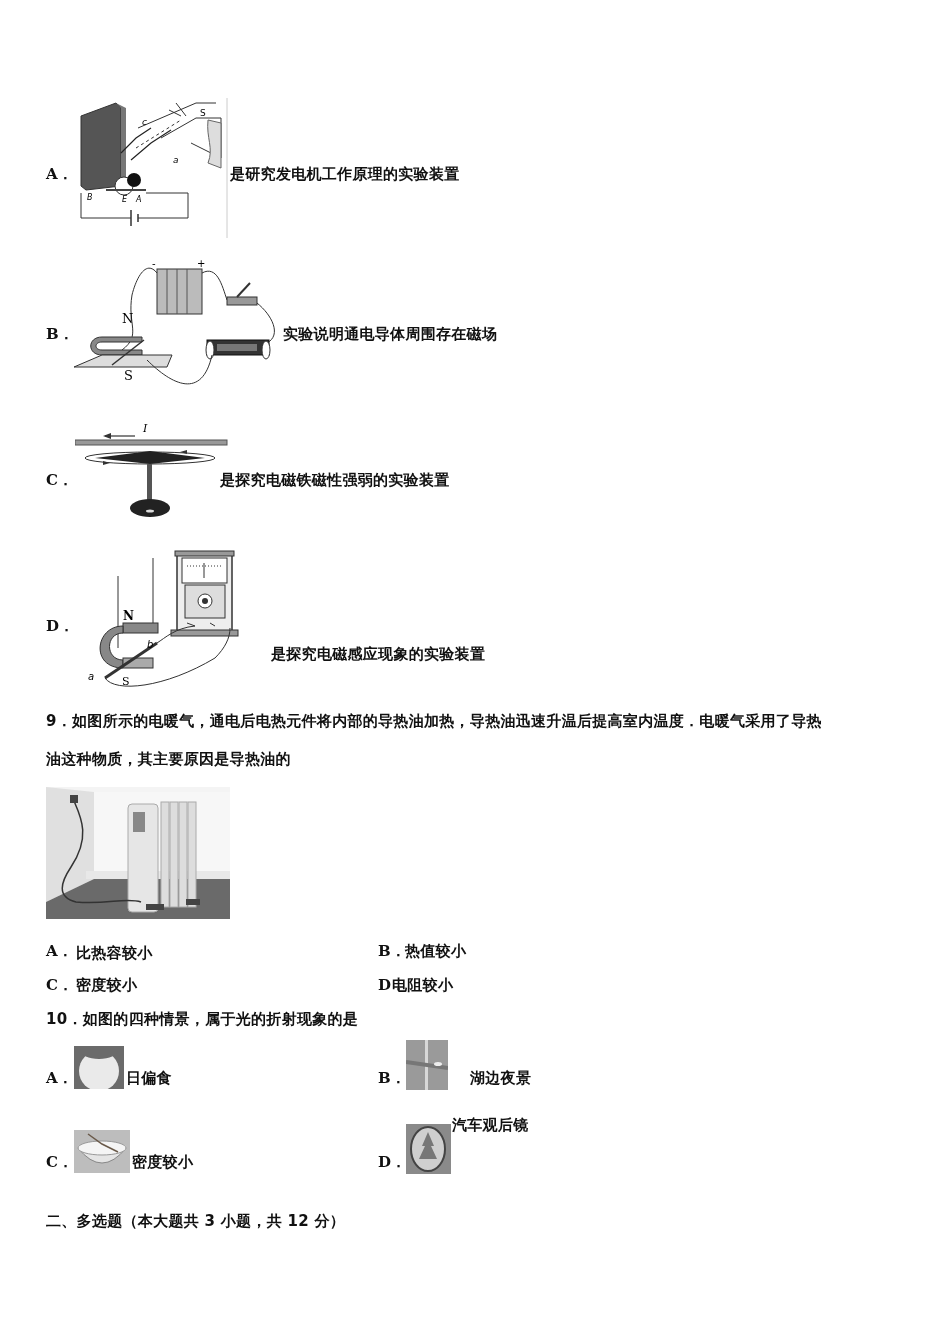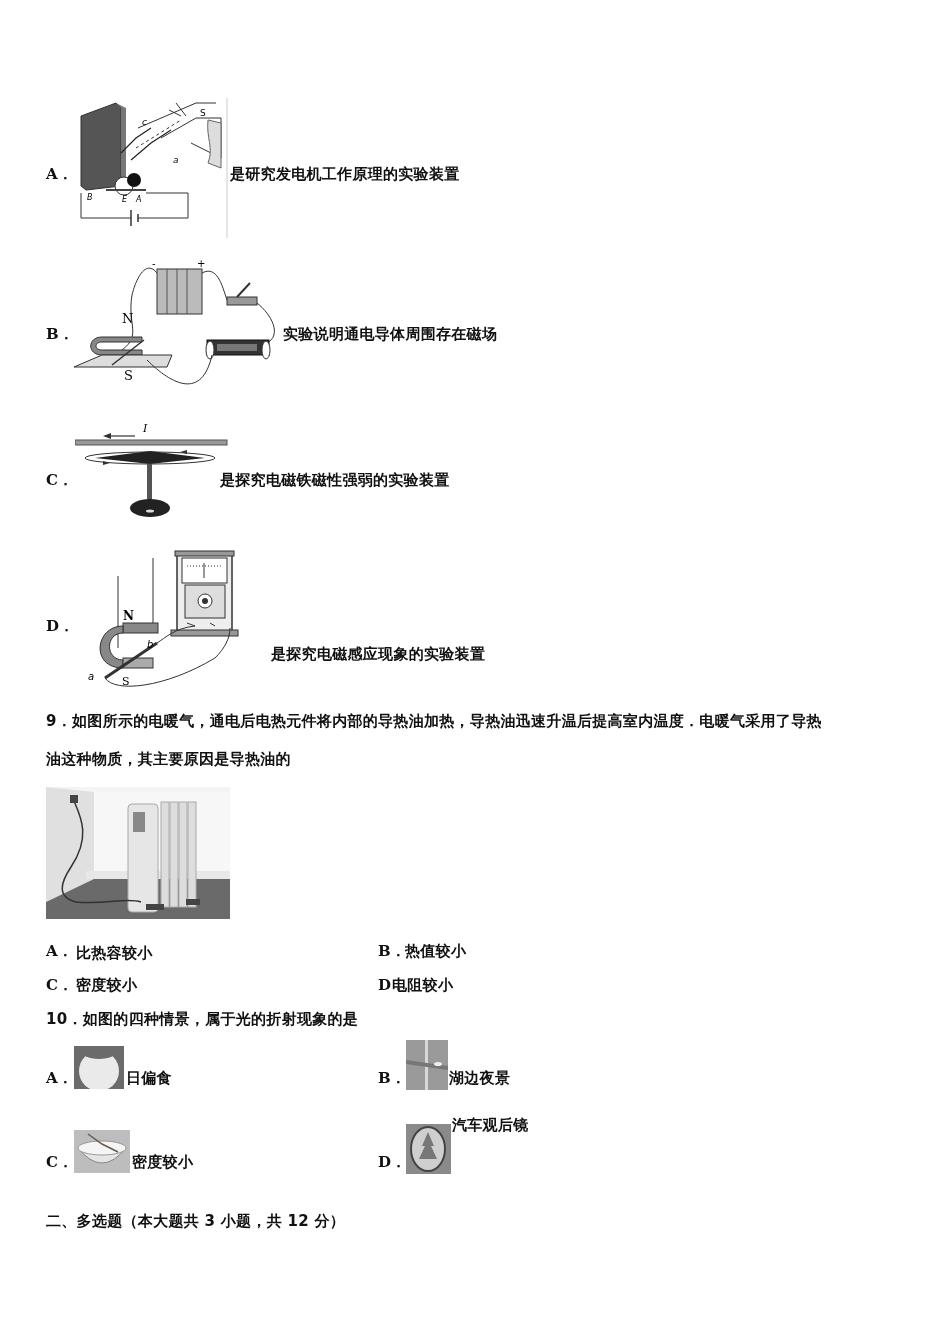--- a/index.html
+++ b/index.html
@@ -161,21 +161,21 @@
 
 <div class="abs lbl" style="left:378px;top:1069px;">B．</div>
 <div class="fig" style="left:406px;top:1040px;">
   <svg width="42" height="50" viewBox="0 0 42 50">
     <rect width="42" height="50" fill="#9a9a9a"></rect>
     <rect x="19" y="0" width="3" height="50" fill="#d8d8d8"></rect>
     <path d="M0,22 L42,28" stroke="#777" stroke-width="4"></path>
     <ellipse cx="32" cy="24" rx="4" ry="2" fill="#eee"></ellipse>
   </svg>
 </div>
-<div class="abs txt" style="left:449px;top:1069px;">湖边夜景</div>
+<div class="abs txt" style="left:470px;top:1069px;">湖边夜景</div>
 
 <div class="abs lbl" style="left:46px;top:1153px;">C．</div>
 <div class="fig" style="left:74px;top:1130px;">
   <svg width="56" height="43" viewBox="0 0 56 43">
     <rect width="56" height="43" fill="#bdbdbd"></rect>
     <path d="M4,18 Q28,48 52,18 Z" fill="#e5e5e5" stroke="#888"></path>
     <ellipse cx="28" cy="18" rx="24" ry="7" fill="#f5f5f5" stroke="#999"></ellipse>
     <path d="M14,4 L28,14 L44,22" stroke="#6a5a4a" stroke-width="1.5" fill="none"></path>
   </svg>
 </div>

